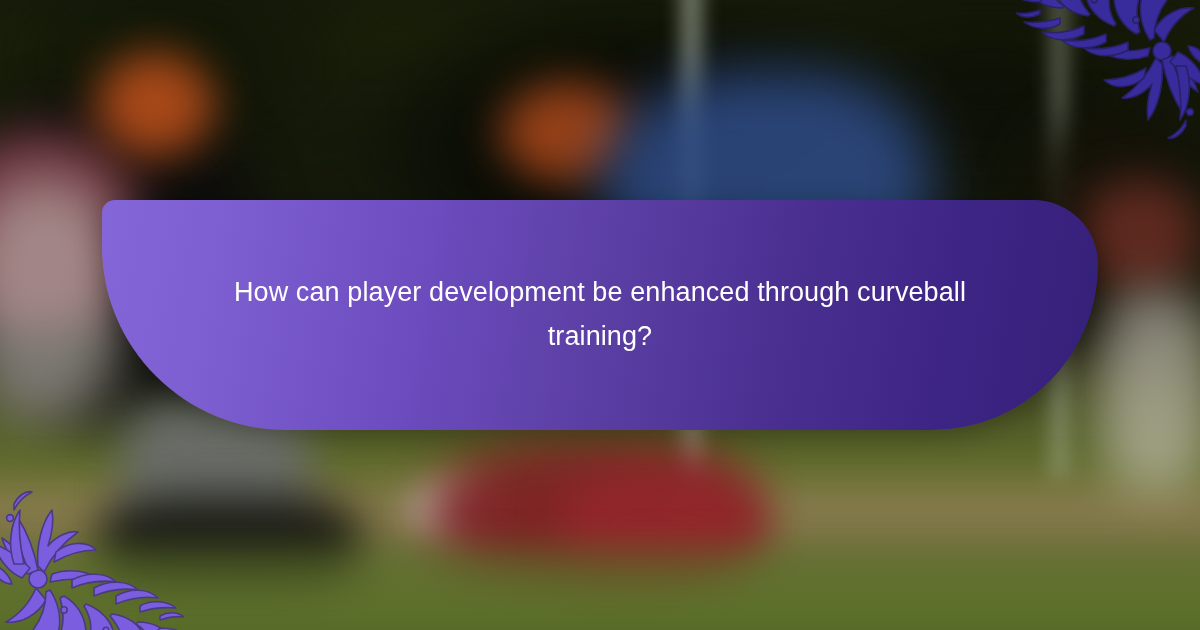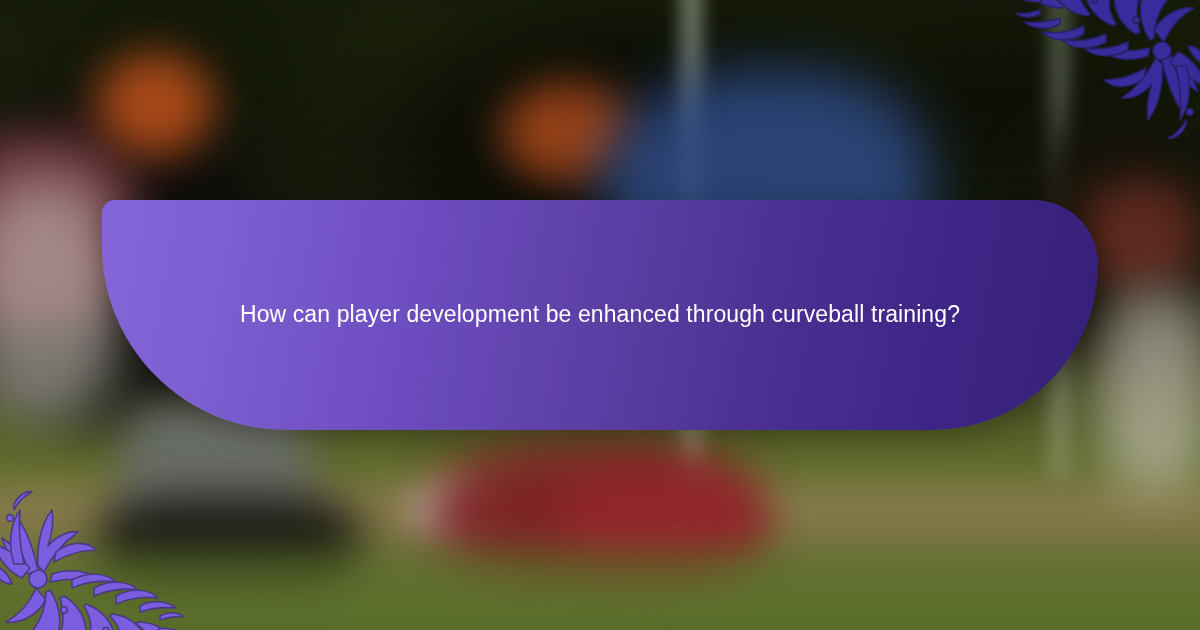--- a/index.html
+++ b/index.html
@@ -119,21 +119,21 @@
     box-shadow: 0 6px 28px rgba(0,0,0,0.28);
   }
   .banner-inner {
     width: 760px;
     text-align: center;
     padding: 0 24px;
   }
   .quote-text {
     margin: 0;
     color: #ffffff;
-    font-size: 23px;
+    font-size: 27px;
     line-height: 1.62;
     font-weight: 400;
     letter-spacing: .1px;
     text-rendering: optimizeLegibility;
   }
 </style>
 </head>
 <body>
 
 <div id="stage">

